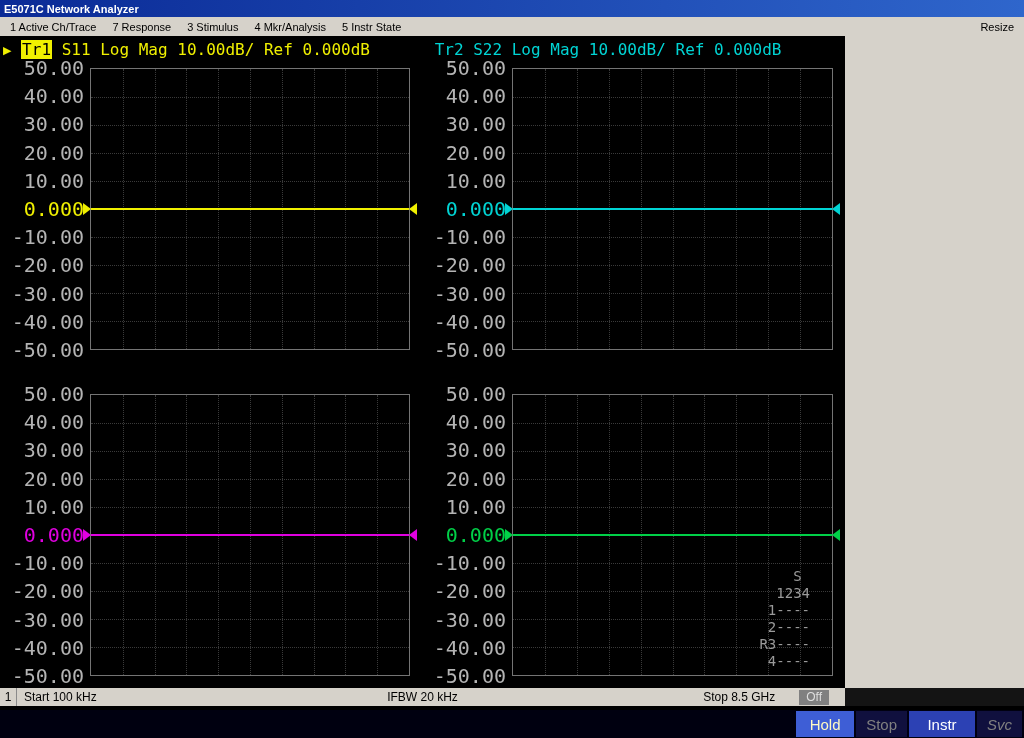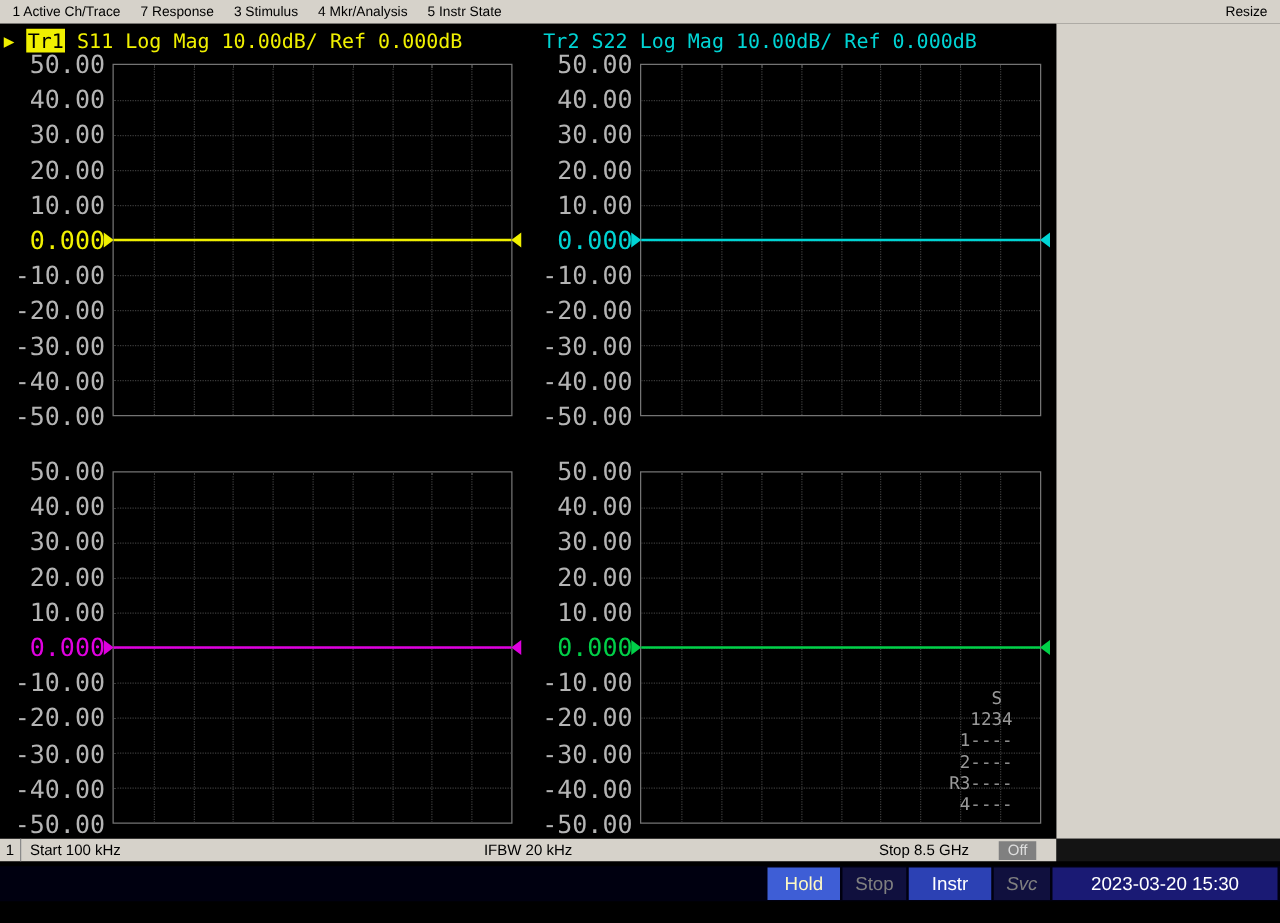--- a/index.html
+++ b/index.html
@@ -64,20 +64,23 @@
   .seg-stop { background:#10103e; color:#808080; min-width:46px; }
   .seg-extref { background:#2c41b4; color:#ffffff; min-width:66px; }
   .seg-svc { background:#10103e; color:#808080; min-width:40px;font-style:italic; }
   .seg-datetime { background:#1a1a74; color:#ffffff; min-width:180px; }
 </style>
 </head>
 <body>
 
 <div class="window">
 
+  <div class="titlebar">
+    <span>E5071C Network Analyzer</span>
+  </div>
 
   <div class="menubar">
     <span class="menu-item">1 Active Ch/Trace</span>
     <span class="menu-item">7 Response</span>
     <span class="menu-item">3 Stimulus</span>
     <span class="menu-item">4 Mkr/Analysis</span>
     <span class="menu-item">5 Instr State</span>
     <span class="menu-resize">Resize</span>
   </div>
 
@@ -271,16 +274,15 @@
     <div class="status-right"></div>
   </div>
 
   <div class="gap-row"></div>
 
   <div class="bottombar">
     <span class="seg seg-hold">Hold</span>
     <span class="seg seg-stop">Stop</span>
     <span class="seg seg-extref">Instr</span>
     <span class="seg seg-svc">Svc</span>
-    <span class="seg seg-datetime">2023-03-20 15:30</span>
   </div>
 
 </div>
 
 </body></html>

